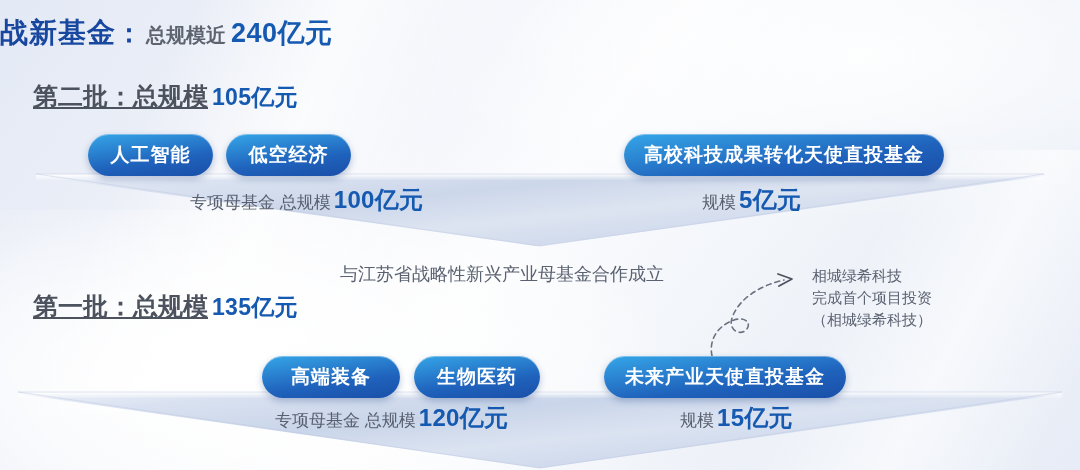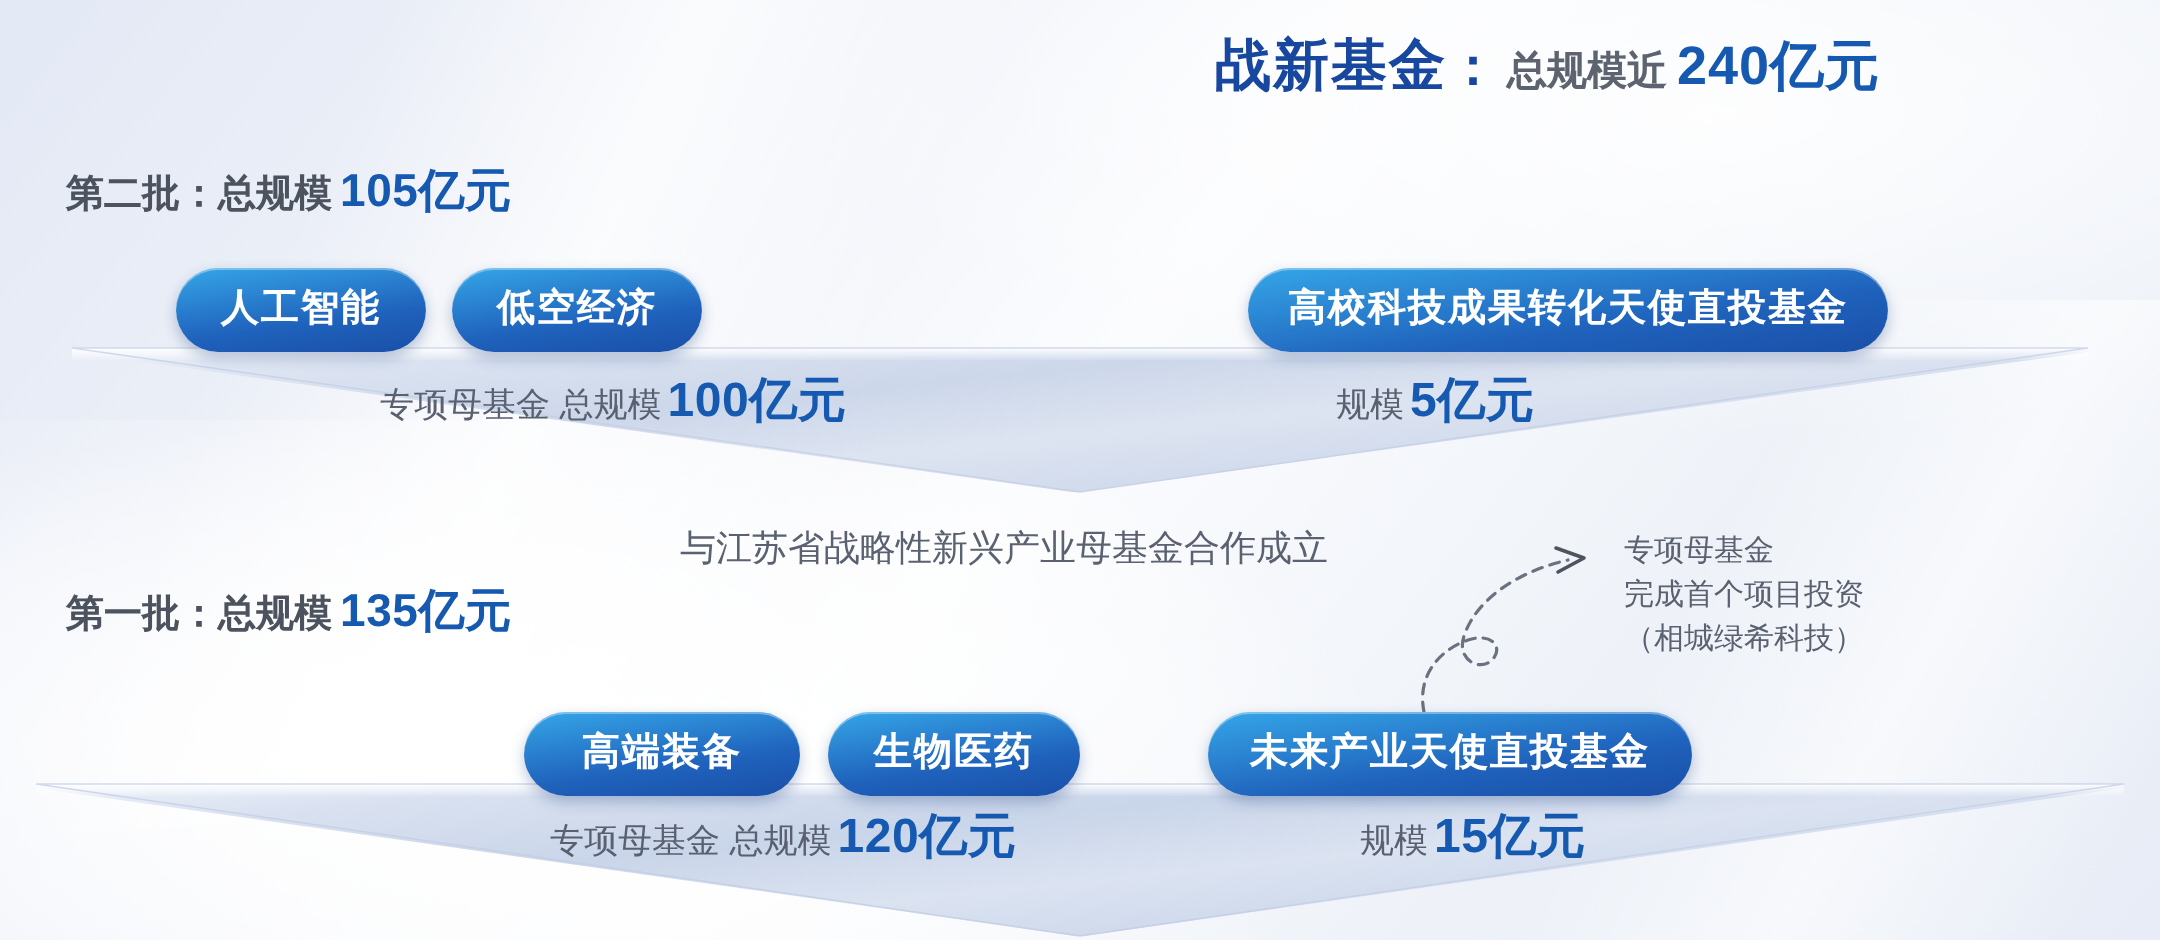--- a/index.html
+++ b/index.html
@@ -54,21 +54,21 @@
     pointer-events: none;
   }
   .chevron-wrap svg { display: block; }
 
   
   .headline {
     position: absolute;
     top: 14px;
     left: 0;
     width: 940px;
-    text-align: right;
+    text-align: left;
     white-space: nowrap;
   }
   .headline .h-main {
     font-size: 28px;
     font-weight: bold;
     color: #17479e;
     letter-spacing: 1px;
   }
   .headline .h-colon {
     font-size: 26px;
@@ -88,23 +88,24 @@
     margin-left: 5px;
     letter-spacing: 0.5px;
   }
 
   
   .batch-title {
     position: absolute;
     white-space: nowrap;
   }
   .batch-title .bt-label {
-    font-size: 19px;
+    font-size: 25px;
     font-weight: bold;
     color: #4c535f;
+    text-decoration: underline;
   }
   .batch-title .bt-num {
     font-size: 23px;
     font-weight: bold;
     color: #1559b0;
     margin-left: 4px;
     letter-spacing: 0.3px;
   }
   #batch2-title { left: 33px; top: 80px; }
   #batch1-title { left: 33px; top: 290px; }
@@ -245,37 +246,37 @@
   <div class="pill" style="left:226px; top:134px; width:125px;">
     <span>低空经济</span>
   </div>
   <div class="pill" style="left:624px; top:134px; width:320px;">
     <span>高校科技成果转化天使直投基金</span>
   </div>
 
   <div class="caption" style="left:190px; top:184px;">
     <span class="cap-label">专项母基金 总规模</span><span class="cap-num">100亿元</span>
   </div>
-  <div class="caption" style="left:668px; top:184px;">
+  <div class="caption" style="left:702px; top:184px;">
     <span class="cap-label">规模</span><span class="cap-num">5亿元</span>
   </div>
 
   <div id="middle-note">与江苏省战略性新兴产业母基金合作成立</div>
 
   <div class="batch-title" id="batch1-title">
     <span class="bt-label">第一批：总规模</span><span class="bt-num">135亿元</span>
   </div>
 
   <svg id="arrow-doodle" width="130" height="100" viewBox="0 0 130 100" xmlns="http://www.w3.org/2000/svg">
     <path d="M12,98 C8,78 22,66 34,62 C46,58 52,66 46,72 C40,78 28,72 32,60 C38,42 58,28 84,22" fill="none" stroke="#6a7280" stroke-width="1.6" stroke-dasharray="5,4" stroke-linecap="round"></path>
     <path d="M78,16 L92,21 L79,28" fill="none" stroke="#4d545f" stroke-width="1.8" stroke-linecap="round" stroke-linejoin="round"></path>
   </svg>
 
   <div id="annotation">
-    <div class="ann-line">专项母基金</div>
+    <div class="ann-line">相城绿希科技</div>
     <div class="ann-line">完成首个项目投资</div>
     <div class="ann-line center">（相城绿希科技）</div>
   </div>
 
   <div class="pill" style="left:262px; top:356px; width:138px;">
     <span>高端装备</span>
   </div>
   <div class="pill" style="left:414px; top:356px; width:126px;">
     <span>生物医药</span>
   </div>

